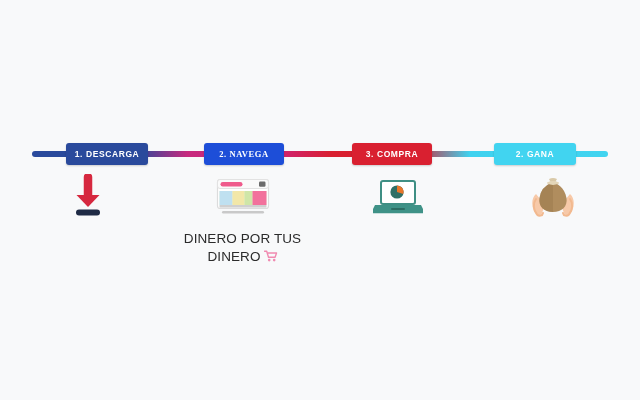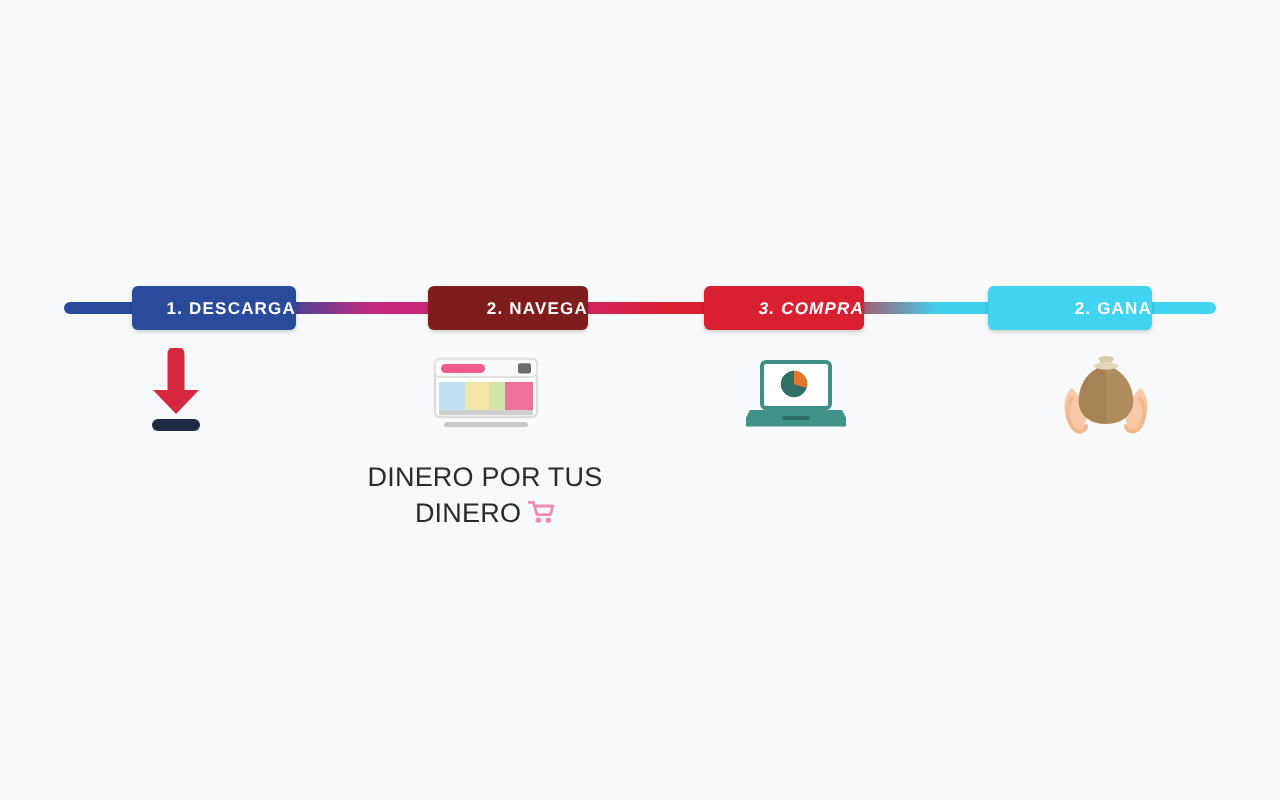--- a/index.html
+++ b/index.html
@@ -49,31 +49,31 @@
       #41d4f0 100%);
   }
 
   .badge {
     position: absolute;
     top: 0;
     height: 22px;
     border-radius: 3px;
     display: flex;
     align-items: center;
-    justify-content: flex-end;
+    justify-content: center;
     color: #ffffff;
     font-size: 8.5px;
     font-weight: bold;
     letter-spacing: 0.6px;
     white-space: nowrap;
     box-shadow: 0 1px 2px rgba(0,0,0,0.18);
   }
   .badge.b1 { left: 34px;  width: 82px;  background: #2a4a9c; top: 3px; }
-  .badge.b2 { left: 182px; width: 80px;  background: #7f1d1d; top: 3px; }
-  .badge.b3 { left: 320px; width: 80px;  background: #d92030; top: 3px; font-style: italic; }
+  .badge.b2 { left: 172px; width: 80px;  background: #1d4ed8; top: 3px; font-family: Liberation Serif, serif; }
+  .badge.b3 { left: 320px; width: 80px;  background: #d92030; top: 3px; }
   .badge.b4 { left: 462px; width: 82px;  background: #41d4f0; top: 3px; }
 
   
   .steps {
     position: absolute;
     left: 10px;
     top: 172px;
     width: 620px;
     display: flex;
   }

